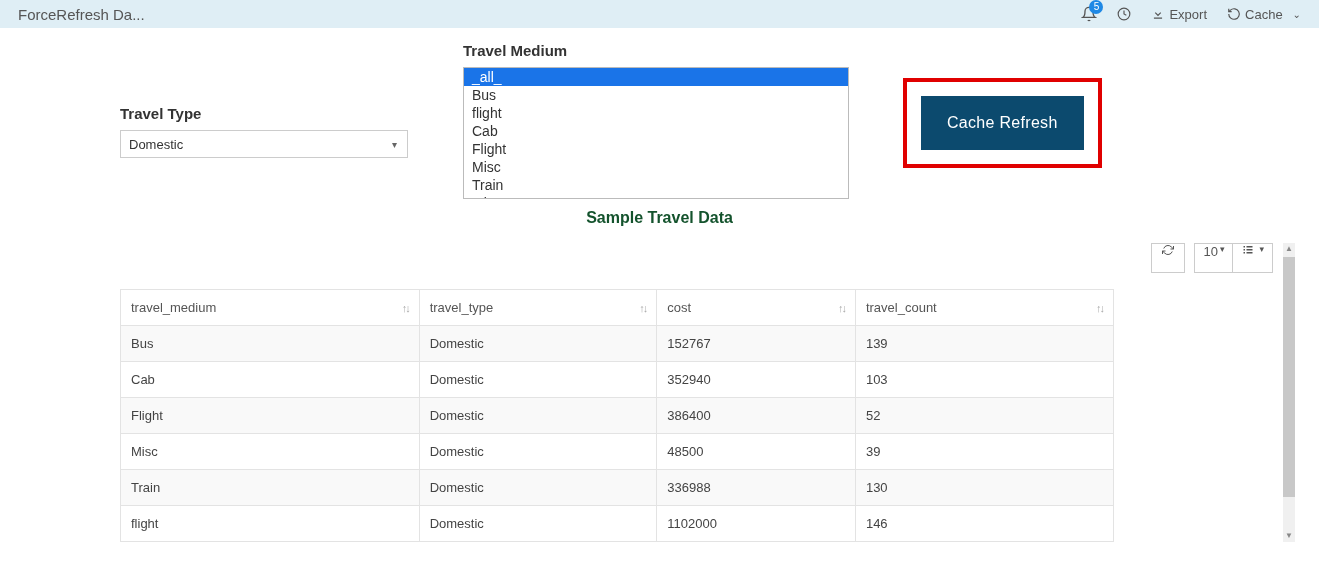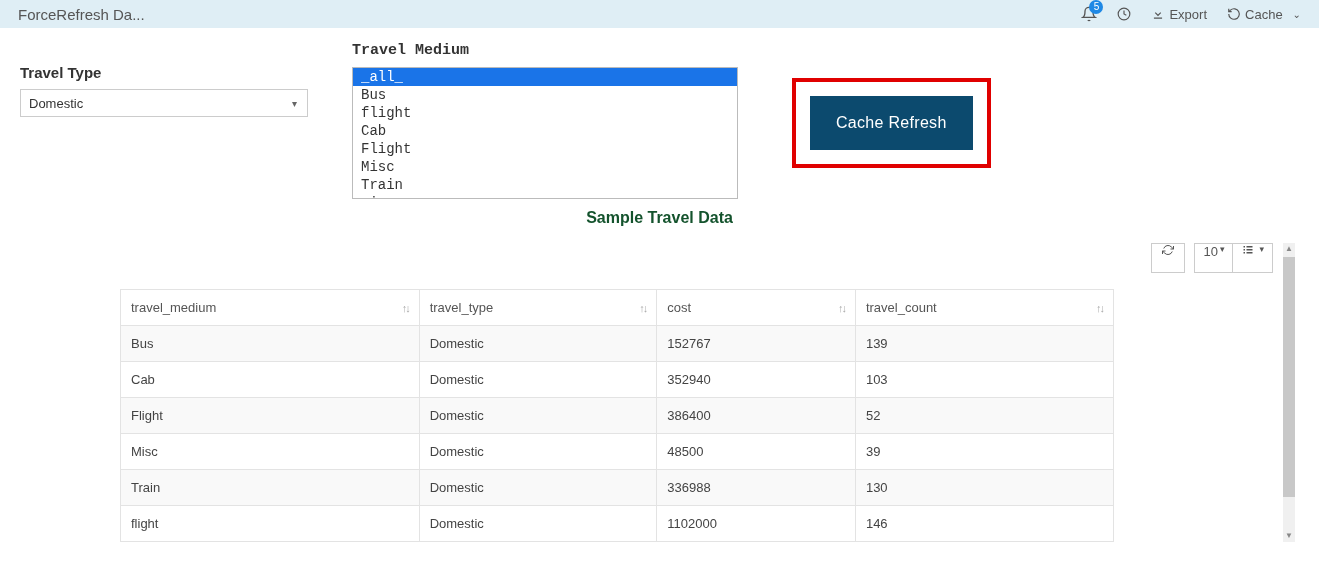--- a/index.html
+++ b/index.html
@@ -63,21 +63,23 @@
       display: flex;
       flex-direction: column;
     }
     .filter-label {
       font-weight: 600;
       color: #333;
       margin-bottom: 8px;
       font-size: 15px;
     }
     .travel-type-col {
+      margin-left: 100px;
       margin-top: 22px;
+      justify-content: center;
     }
     .select-dropdown {
       width: 288px;
       height: 28px;
       border: 1px solid #ccc;
       background: #fff;
       color: #333;
       padding: 0 8px;
       font-size: 13px;
       position: relative;
@@ -86,22 +88,21 @@
       cursor: pointer;
     }
     .select-dropdown::after {
       content: '▾';
       position: absolute;
       right: 10px;
       color: #666;
       font-size: 10px;
     }
     .travel-medium-col {
-      margin-left: 20px;
-      font-family: Liberation Mono, monospace;
+      margin-left: 31px;
     }
     .listbox {
       width: 386px;
       height: 132px;
       border: 1px solid #bbb;
       background: #fff;
       overflow-y: scroll;
       font-size: 14px;
     }
     .listbox-item {

